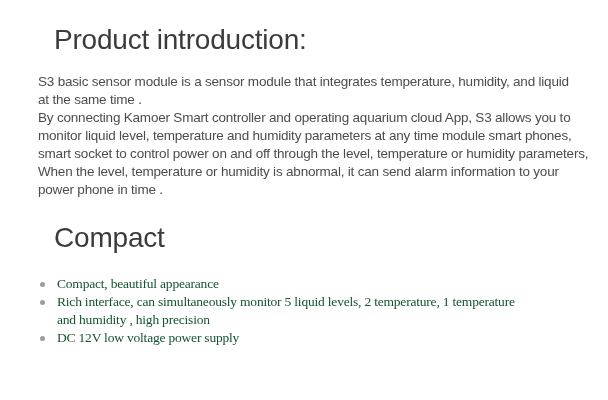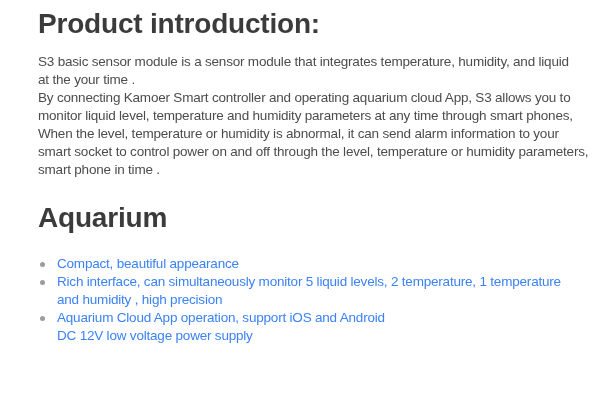--- a/index.html
+++ b/index.html
@@ -12,23 +12,23 @@
     font-family: "Liberation Sans", sans-serif;
   }
   .page {
     box-sizing: border-box;
     width: 608px;
     height: 400px;
     padding: 7px 0 0 38px;
     background: #ffffff;
   }
   .heading {
-    margin: 0;
+    margin: 16px;
     font-size: 28px;
-    font-weight: 700;
+    font-weight: 400;
     line-height: 34px;
     color: #3b3b3b;
     letter-spacing: -0.2px;
     white-space: nowrap;
   }
   .features-heading {
     margin-top: 22px;
   }
   .body-text {
     margin-top: 12px;
@@ -36,22 +36,23 @@
     color: #4c4c4c;
     letter-spacing: -0.2px;
   }
   .line {
     line-height: 18px;
     white-space: nowrap;
   }
   .features-list {
     margin-top: 20px;
     font-size: 13.5px;
-    color: #3b82f6;
+    color: #14532d;
     letter-spacing: -0.2px;
+    font-family: Liberation Serif, serif;
   }
   .feature-item {
     position: relative;
     padding-left: 19px;
   }
   .dot {
     position: absolute;
     left: 2px;
     top: 7px;
     width: 5px;
@@ -62,45 +63,44 @@
 </style>
 </head>
 <body>
 
 <div class="page">
 
   <h1 class="heading">Product introduction:</h1>
 
   <div class="body-text">
     <div class="line">S3 basic sensor module is a sensor module that integrates temperature, humidity, and liquid</div>
-    <div class="line">at the your time .</div>
+    <div class="line">at the same time .</div>
     <div class="line">By connecting Kamoer Smart controller and operating aquarium cloud App, S3 allows you to</div>
-    <div class="line">monitor liquid level, temperature and humidity parameters at any time through smart phones,</div>
+    <div class="line">monitor liquid level, temperature and humidity parameters at any time module smart phones,</div>
+    <div class="line">smart socket to control power on and off through the level, temperature or humidity parameters,</div>
     <div class="line">When the level, temperature or humidity is abnormal, it can send alarm information to your</div>
-    <div class="line">smart socket to control power on and off through the level, temperature or humidity parameters,</div>
-    <div class="line">smart phone in time .</div>
+    <div class="line">power phone in time .</div>
   </div>
 
-  <h1 class="heading features-heading">Aquarium</h1>
+  <h1 class="heading features-heading">Compact</h1>
 
   <div class="features-list">
 
     <div class="feature-item">
       <span class="dot"></span>
       <div class="line">Compact, beautiful appearance</div>
     </div>
 
     <div class="feature-item">
       <span class="dot"></span>
       <div class="line">Rich interface, can simultaneously monitor 5 liquid levels, 2 temperature, 1 temperature</div>
       <div class="line">and humidity , high precision</div>
     </div>
 
 
     <div class="feature-item">
       <span class="dot"></span>
-      <div class="line">Aquarium Cloud App operation, support iOS and Android</div>
       <div class="line">DC 12V low voltage power supply</div>
     </div>
 
   </div>
 
 </div>
 
 </body></html>

